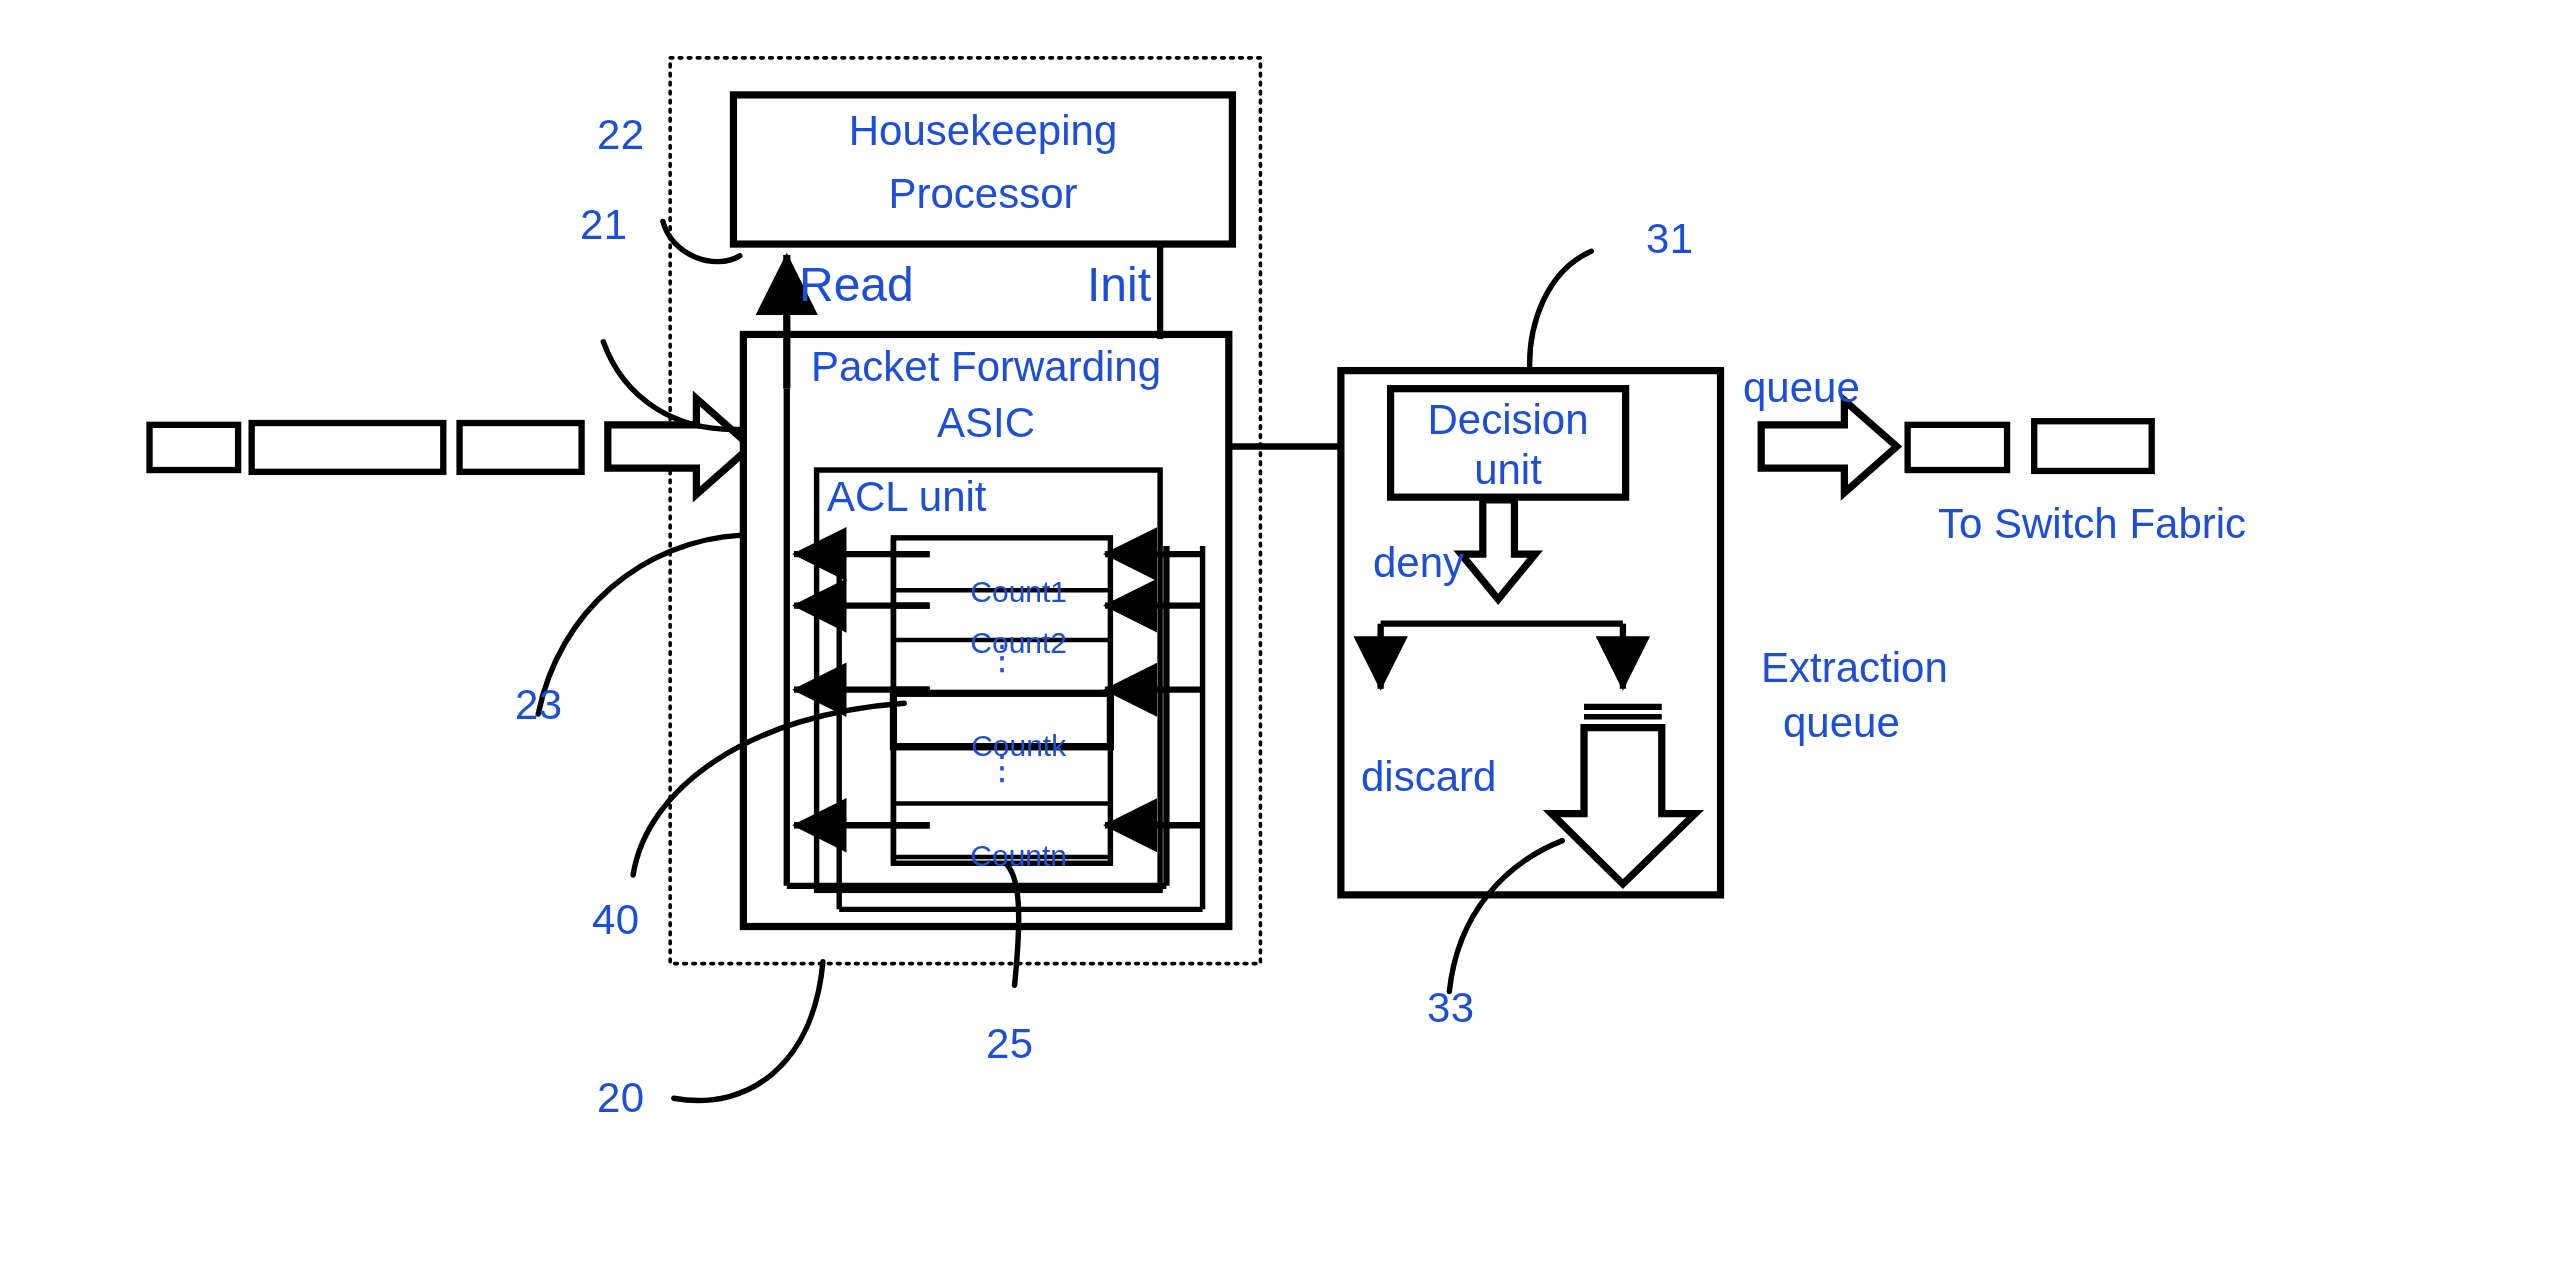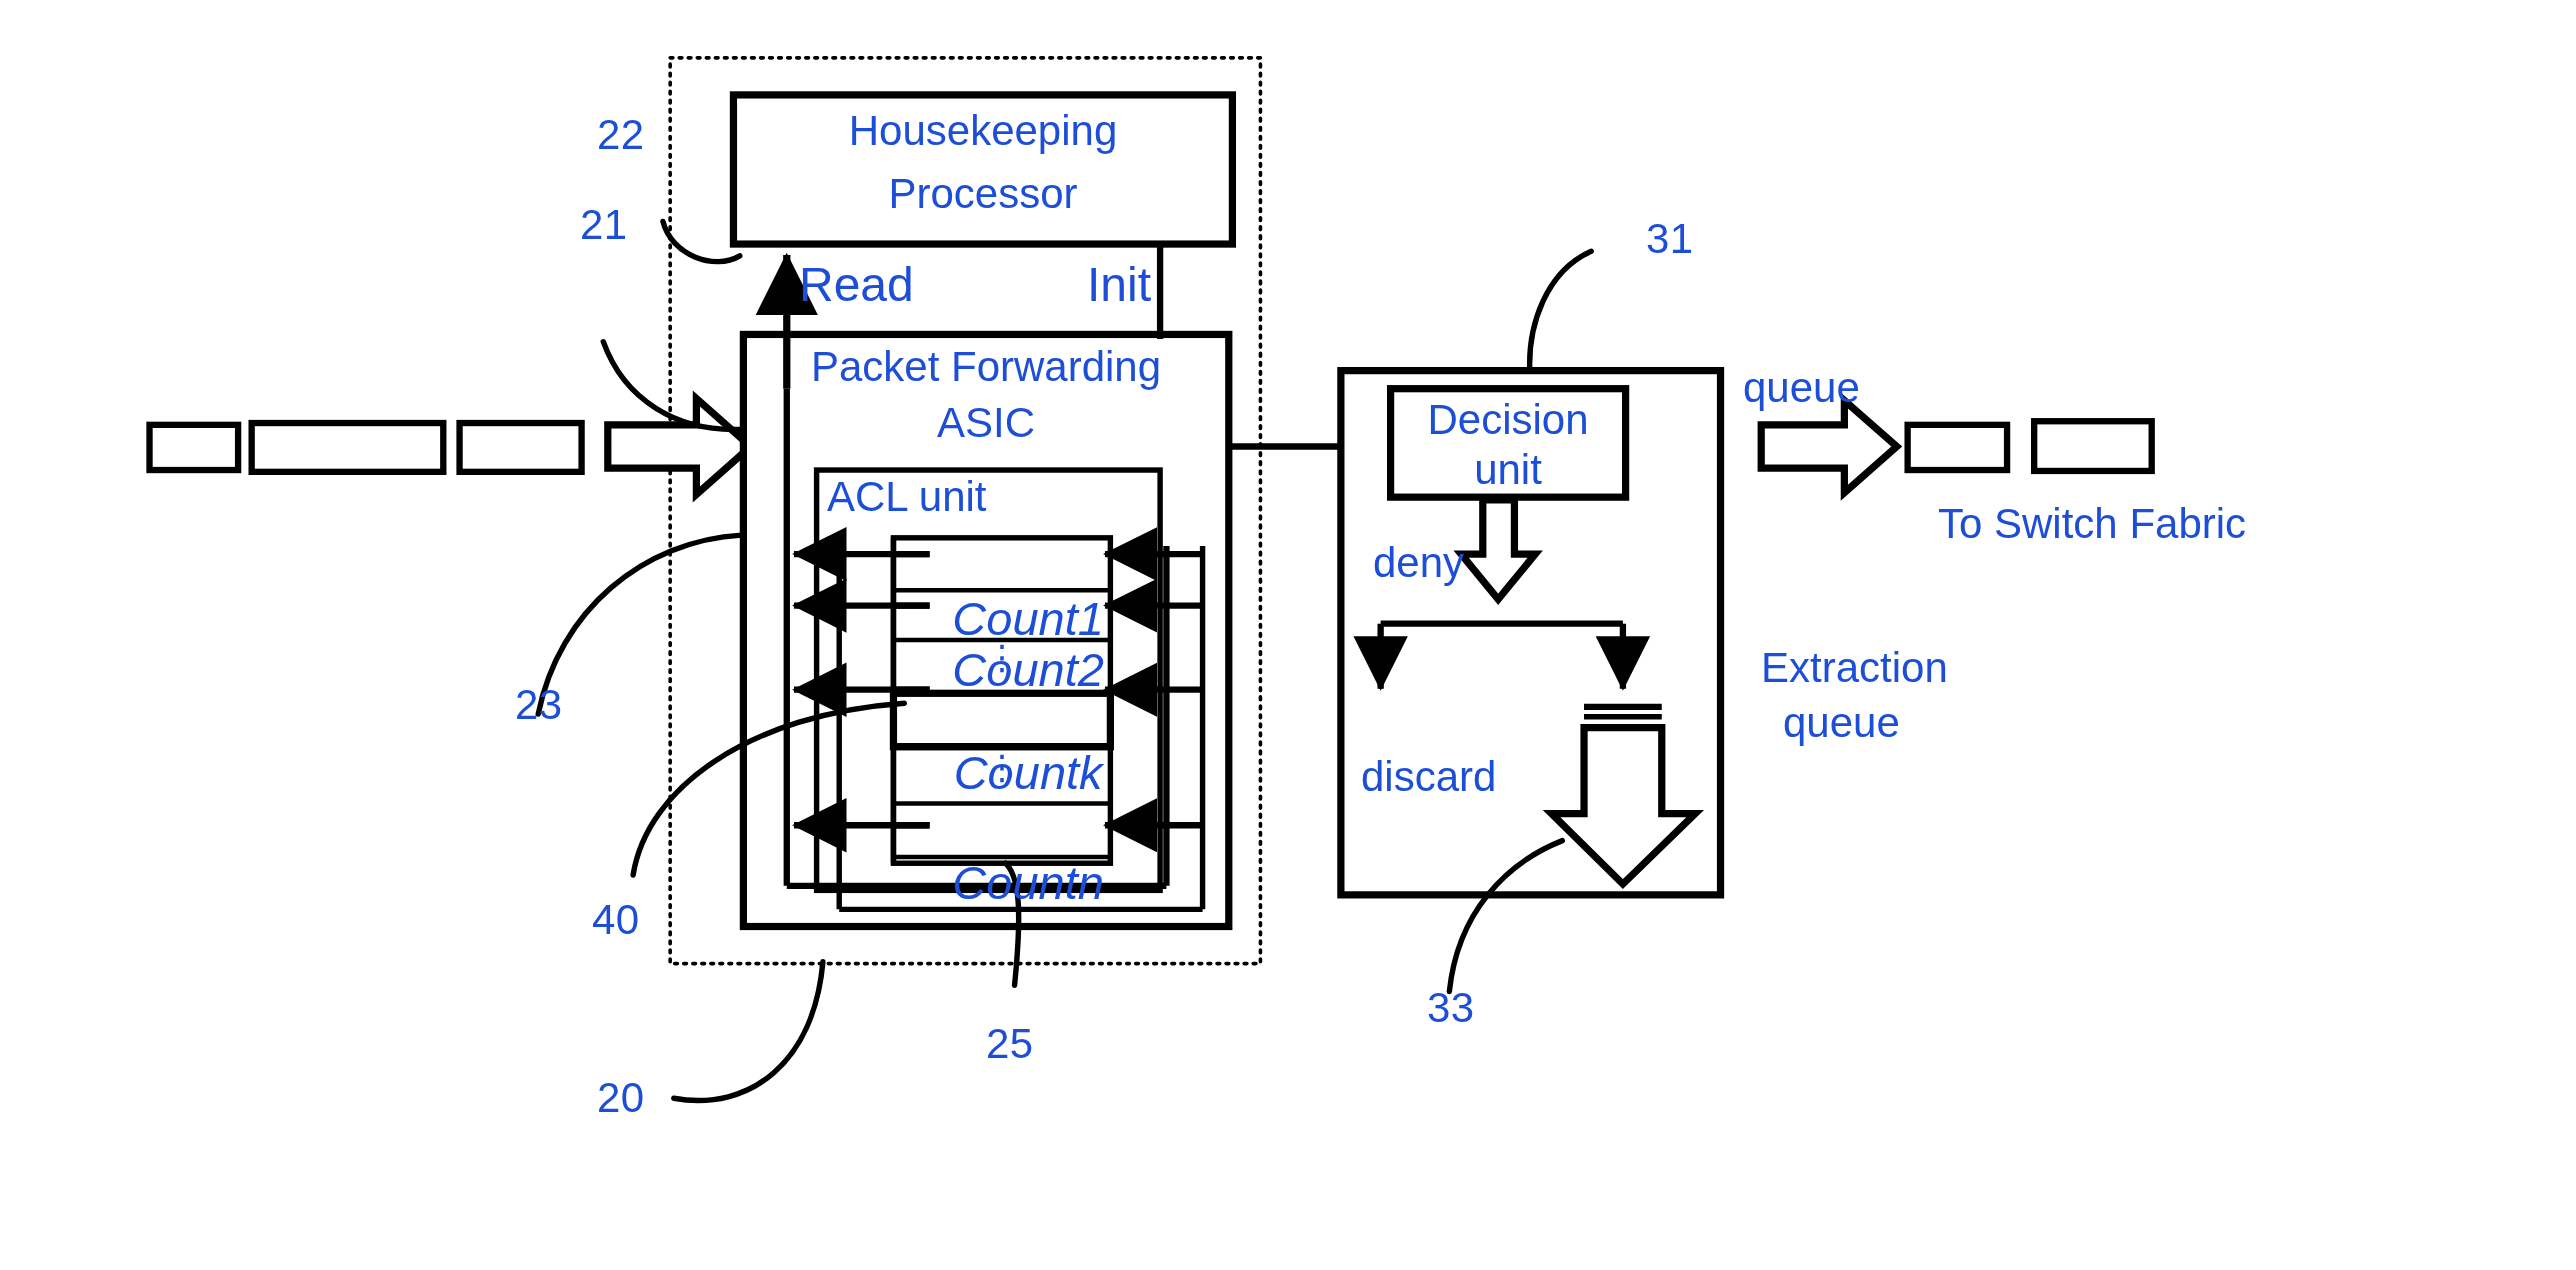--- a/index.html
+++ b/index.html
@@ -39,22 +39,21 @@
   }
   .lbl.left { text-align: left; }
   .num {
     font-size: 42px;
     letter-spacing: 0.5px;
   }
   .box-title {
     font-size: 42px;
   }
   .count-txt {
-    font-size: 47px;
-    font-style: italic;
+    font-size: 30px;
   }
   .flow-txt {
     font-size: 48px;
   }
   .big-txt {
     font-size: 42px;
   }
 </style>
 </head>
 <body>

